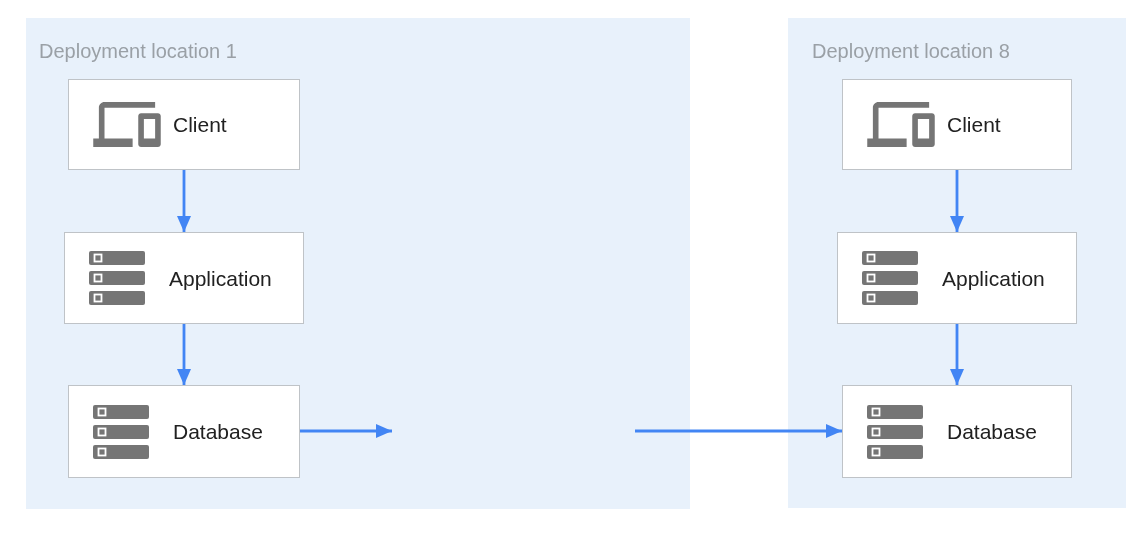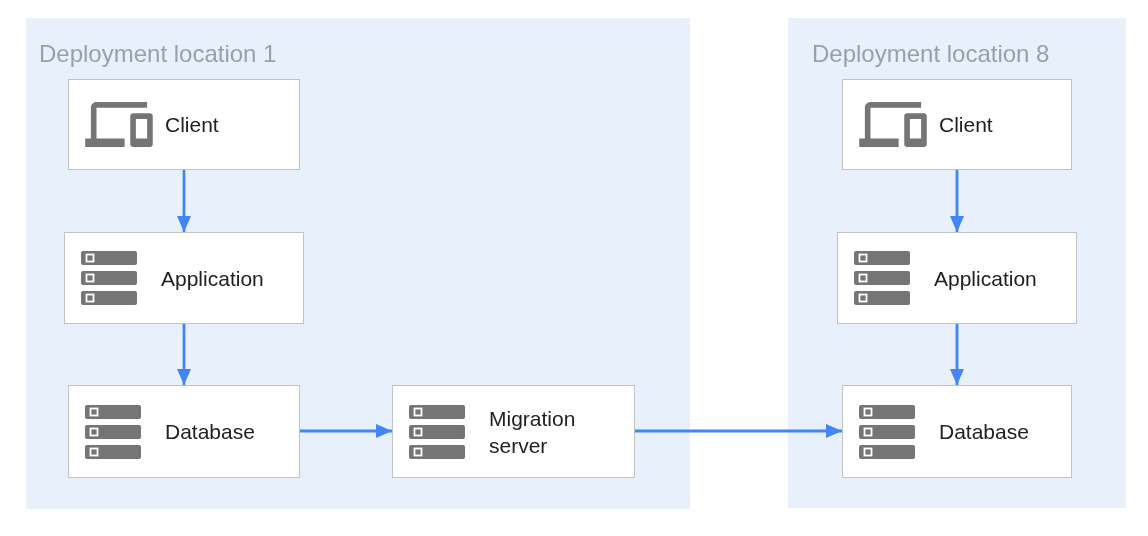--- a/index.html
+++ b/index.html
@@ -19,32 +19,32 @@
     width:1148px;height:536px;
     background:var(--page-bg);
     overflow:hidden;
   }
   .region{
     position:absolute;
     background:var(--region-bg);
   }
   .region-label{
     position:absolute;
-    font-size:24px;
+    font-size:20px;
     color:var(--region-label-gray);
     white-space:nowrap;
   }
   .node{
     position:absolute;
     background:var(--box-bg);
     border:1px solid var(--box-border);
     box-sizing:border-box;
     display:flex;
     align-items:center;
-    padding-left:16px;
+    padding-left:24px;
   }
   .icon-slot{
     width:80px;
     flex:none;
     display:flex;
     align-items:center;
   }
   .node-label{
     font-size:21px;
     line-height:27px;
@@ -123,33 +123,20 @@
         <rect class="server-bar" x="0" y="20" width="56" height="14" rx="2"></rect>
         <rect class="server-bar" x="0" y="40" width="56" height="14" rx="2"></rect>
         <rect class="server-dot" x="5.5" y="3.5" width="7" height="7"></rect>
         <rect class="server-dot" x="5.5" y="23.5" width="7" height="7"></rect>
         <rect class="server-dot" x="5.5" y="43.5" width="7" height="7"></rect>
       </svg>
     </span>
     <span class="node-label">Database</span>
   </div>
 
-  <div class="node" style="left:392px;top:385px;width:243px;height:93px;">
-    <span class="icon-slot">
-      <svg width="56" height="54" viewBox="0 0 56 54">
-        <rect class="server-bar" x="0" y="0" width="56" height="14" rx="2"></rect>
-        <rect class="server-bar" x="0" y="20" width="56" height="14" rx="2"></rect>
-        <rect class="server-bar" x="0" y="40" width="56" height="14" rx="2"></rect>
-        <rect class="server-dot" x="5.5" y="3.5" width="7" height="7"></rect>
-        <rect class="server-dot" x="5.5" y="23.5" width="7" height="7"></rect>
-        <rect class="server-dot" x="5.5" y="43.5" width="7" height="7"></rect>
-      </svg>
-    </span>
-    <span class="node-label">Migration server</span>
-  </div>
 
   <div class="node" style="left:842px;top:79px;width:230px;height:91px;">
     <span class="icon-slot">
       <svg width="68" height="45" viewBox="0 4 24 16">
         <path class="devices-glyph" d="M4 6h18V4H4c-1.1 0-2 .9-2 2v11H0v3h14v-3H4V6zm19 2h-6c-.55 0-1 .45-1 1v10c0 .55.45 1 1 1h6c.55 0 1-.45 1-1V9c0-.55-.45-1-1-1zm-1 9h-4v-7h4v7z"></path>
       </svg>
     </span>
     <span class="node-label">Client</span>
   </div>
 

